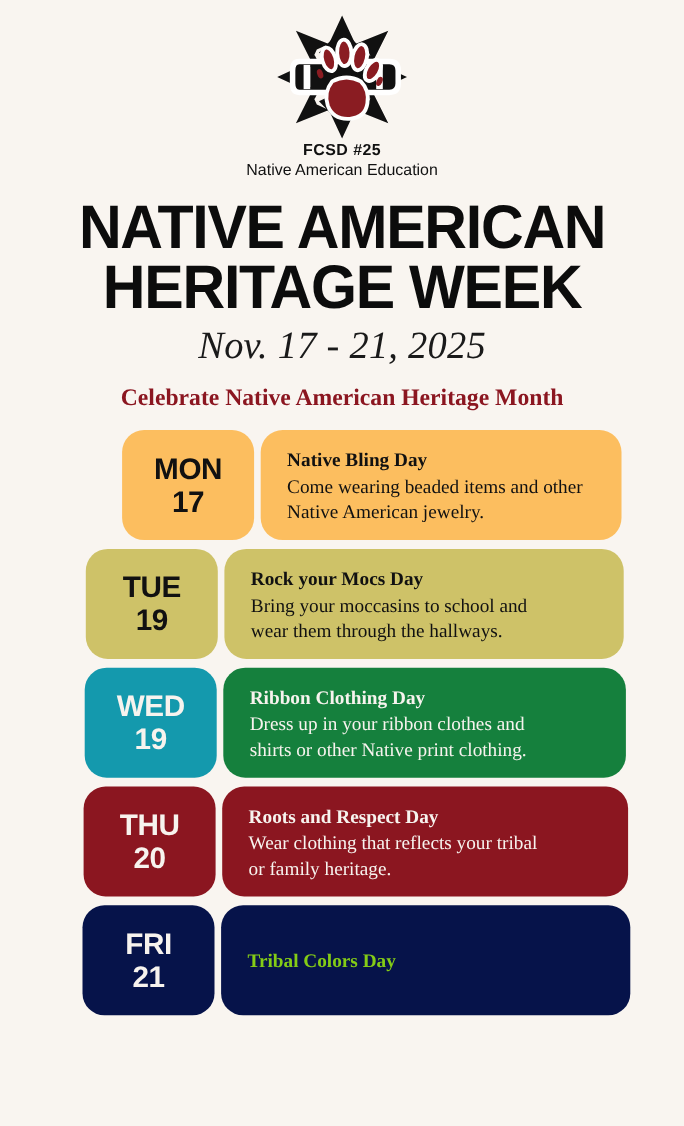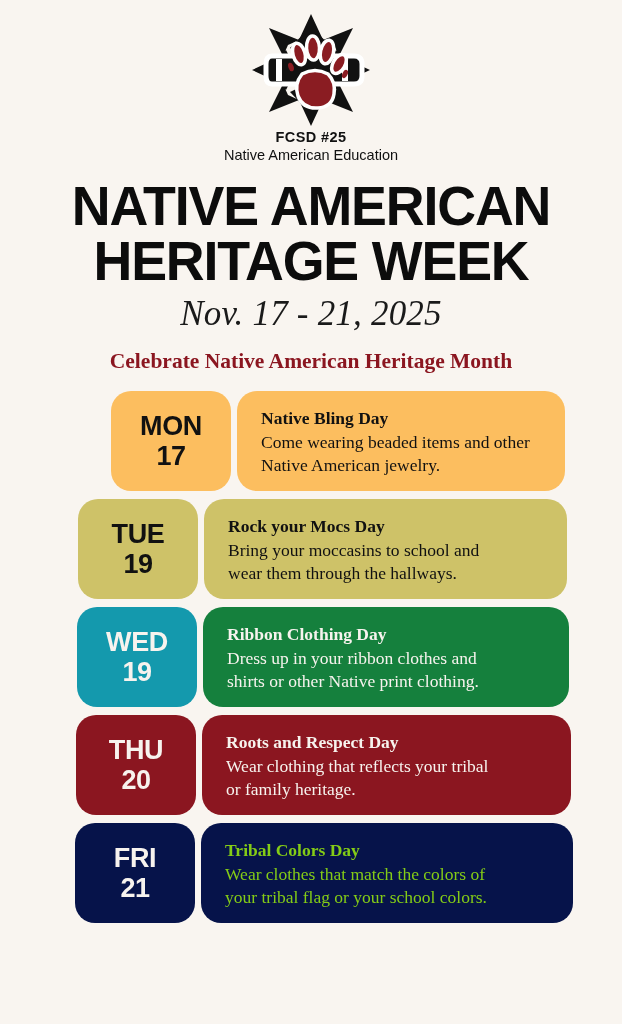--- a/index.html
+++ b/index.html
@@ -278,19 +278,17 @@
       </div>
     </div>
 
     <div class="day-row row-fri">
       <div class="day-badge" style="background: rgb(6, 19, 74); color: rgb(247, 243, 238);">
         <span class="day-abbr">FRI</span>
         <span class="day-num">21</span>
       </div>
       <div class="day-detail" style="background: rgb(6, 19, 74); color: #84cc16;">
         <div class="detail-title">Tribal Colors Day</div>
-        <div class="detail-desc">Wear clothes that match the colors of
-your tribal flag or your school colors.</div>
       </div>
     </div>
 
   </div>
 </div>
 
 </body></html>

